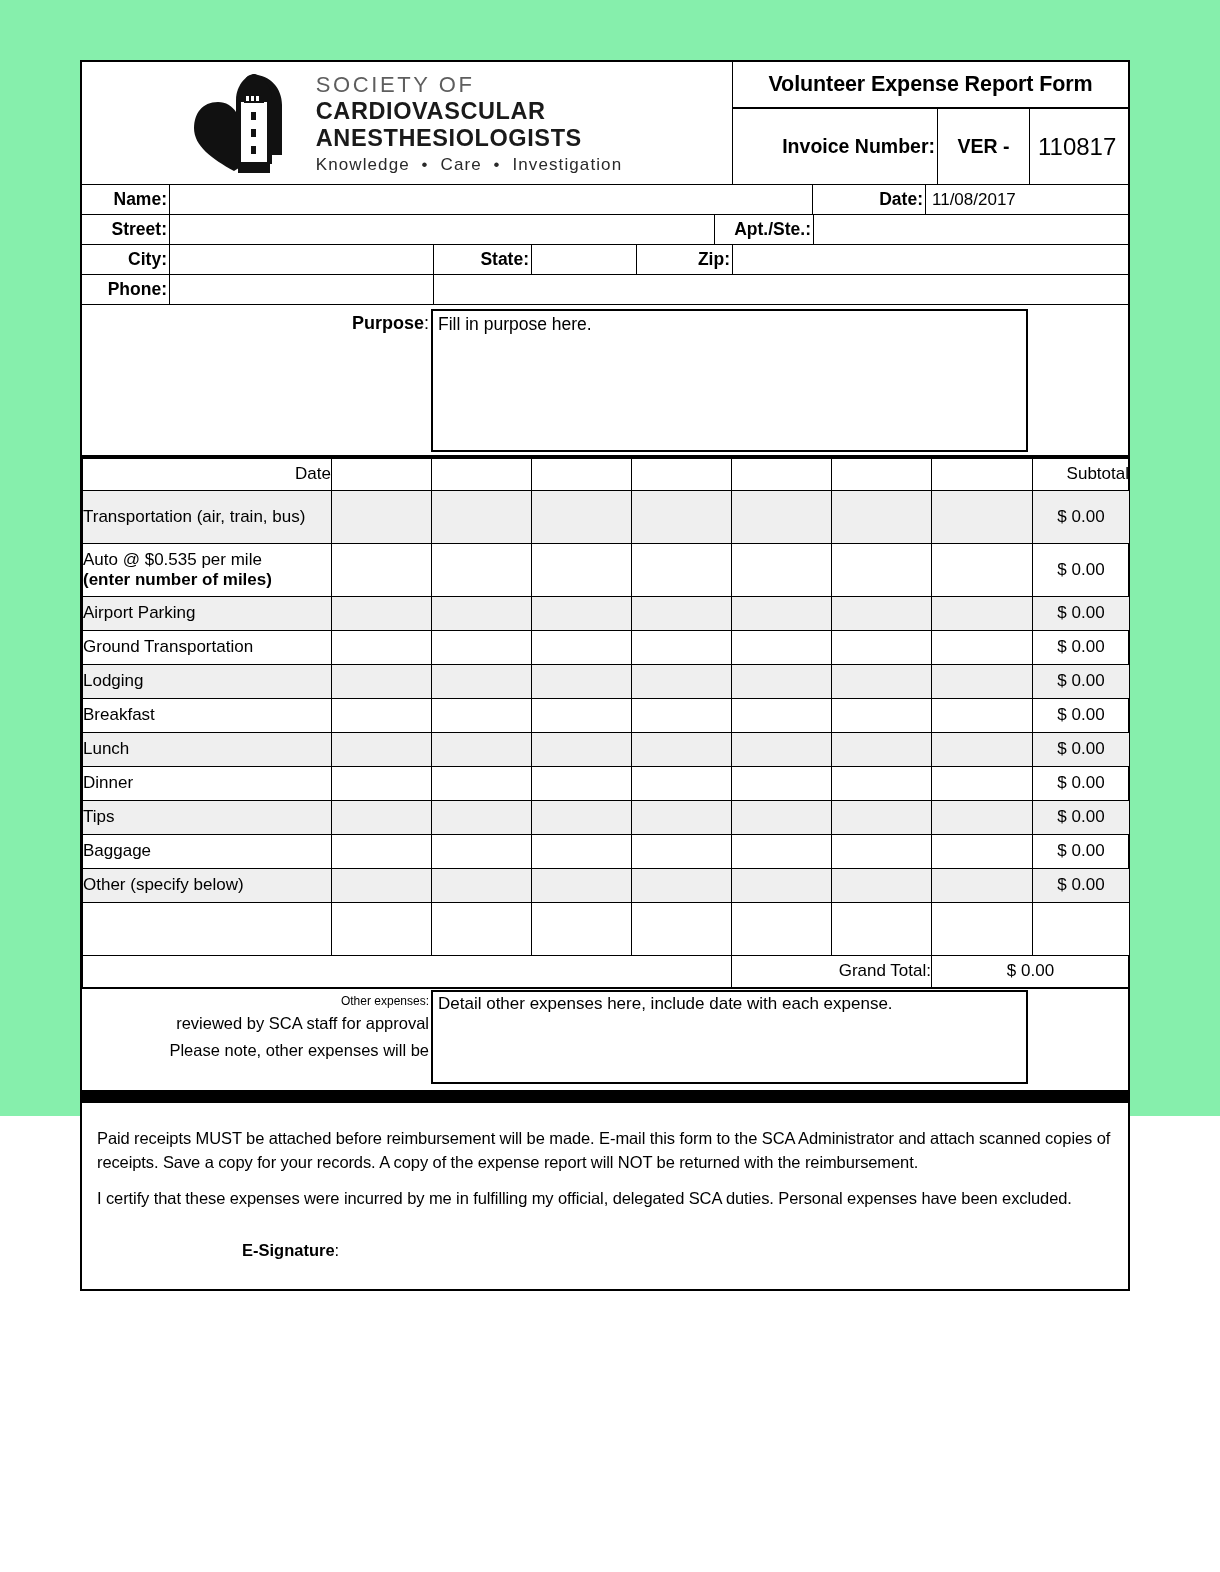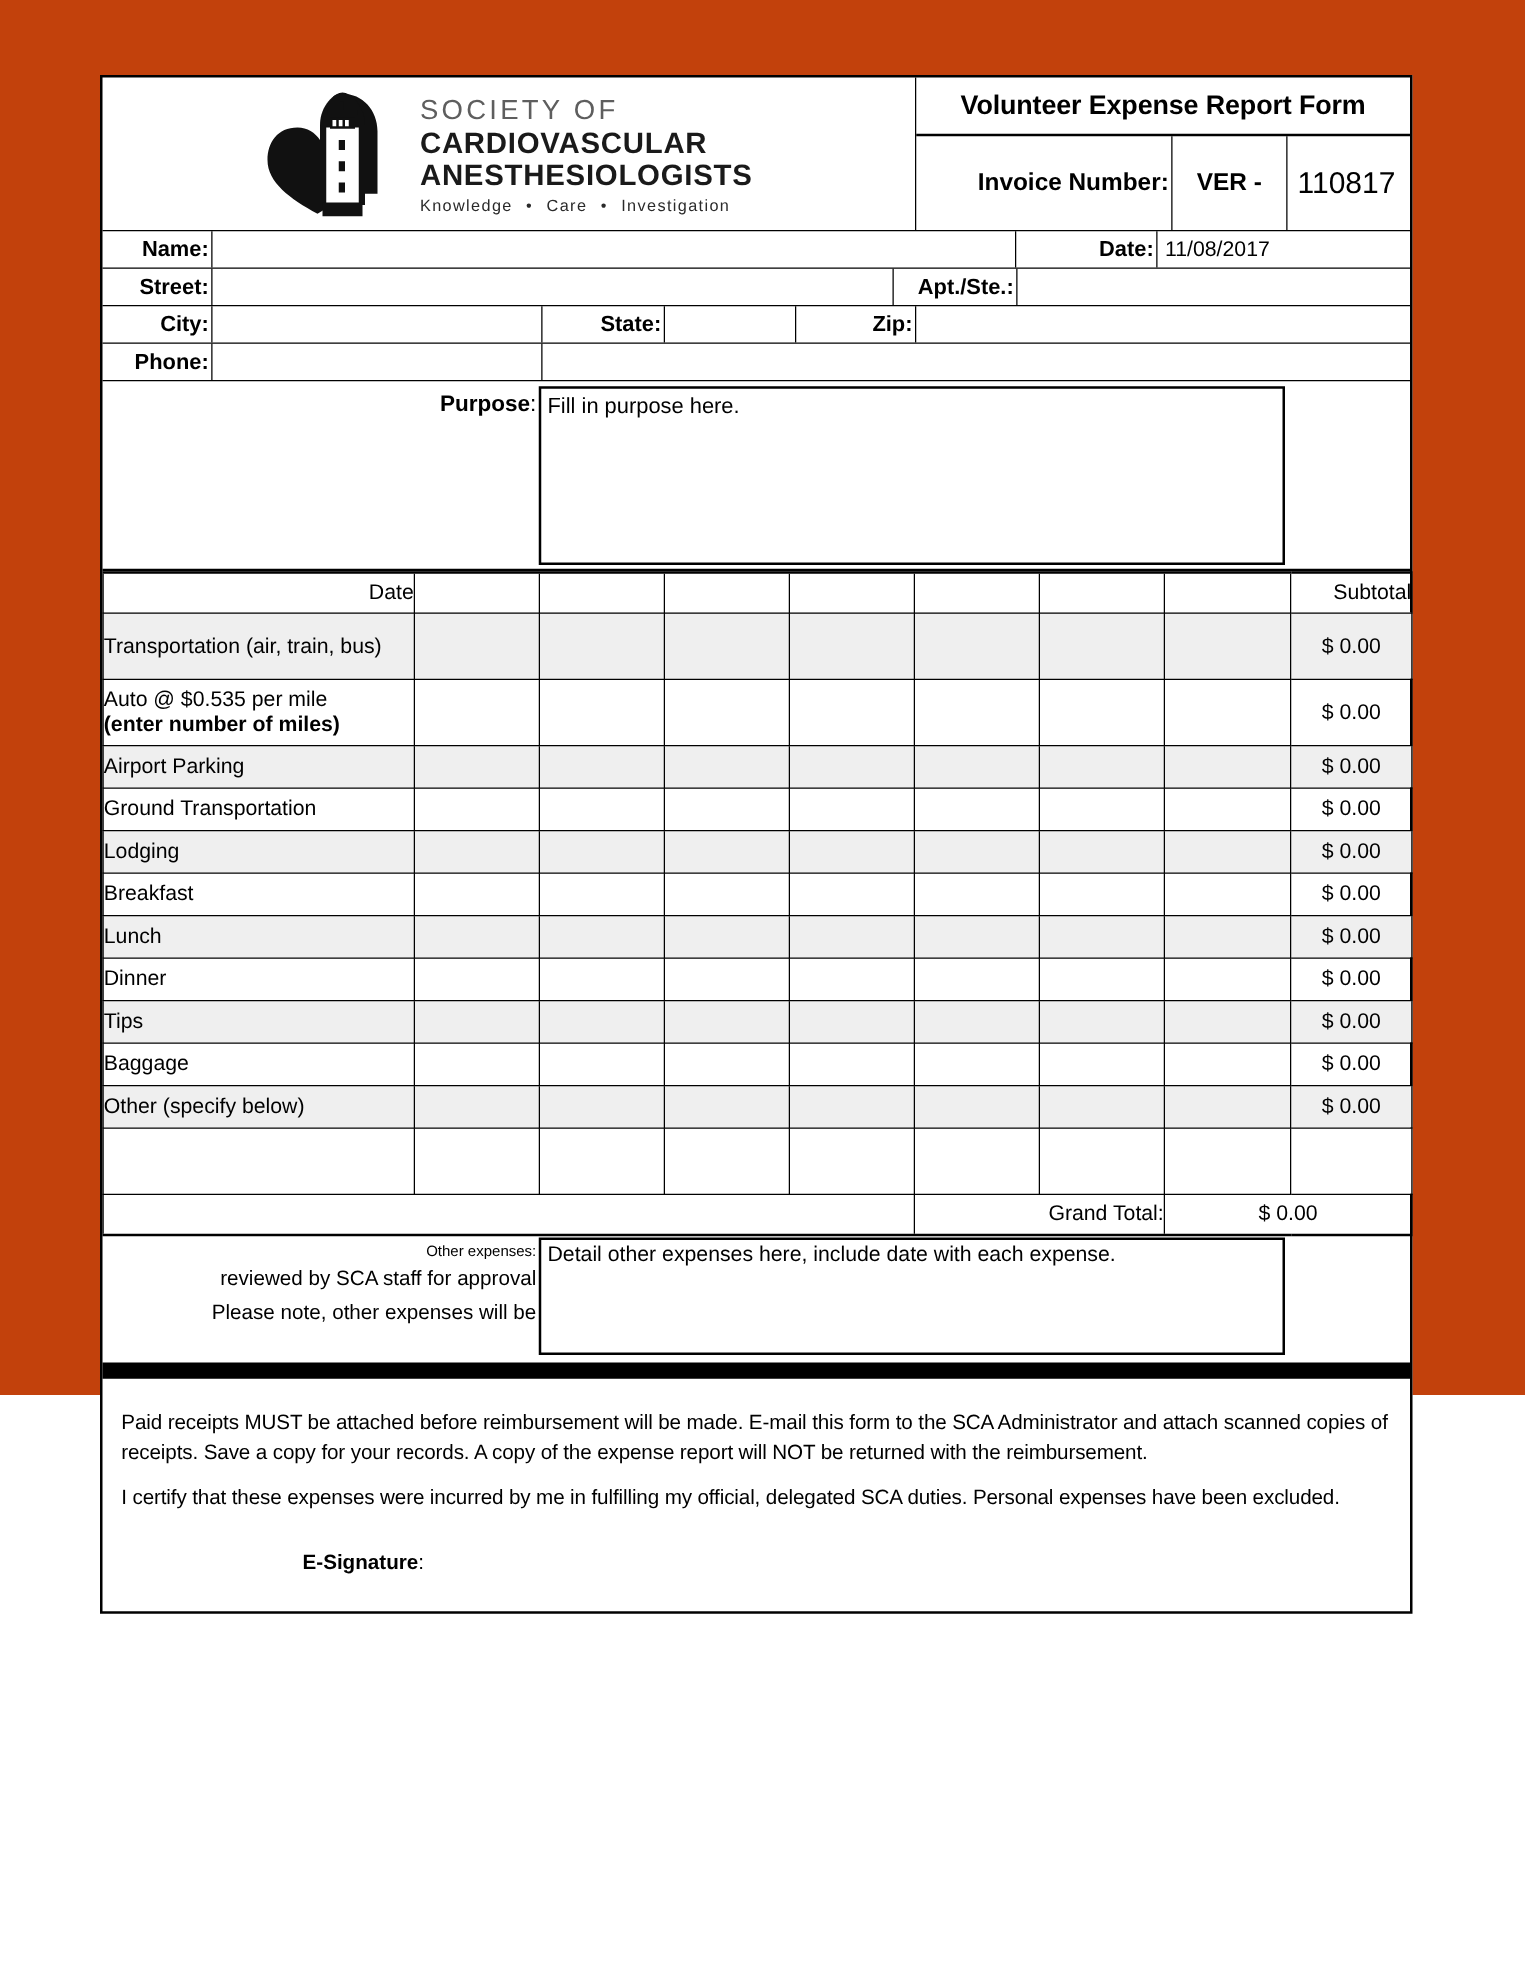--- a/index.html
+++ b/index.html
@@ -13,21 +13,21 @@
     font-family: "Liberation Sans", sans-serif;
     color: #000000;
     -webkit-font-smoothing: antialiased;
   }
 
   .page {
     position: absolute;
     left: 0; top: 0;
     width: 1220px;
     height: 1116px;
-    background: #c2410c;
+    background: #86efac;
   }
 
   
   .form {
     position: absolute;
     left: 80px;
     top: 60px;
     width: 1050px;
     border: 2px solid #000;
     box-sizing: border-box;
@@ -117,21 +117,21 @@
     line-height: 1.12;
   }
   .lt2, .lt3 {
     font-size: 23.5px;
     font-weight: bold;
     letter-spacing: 0.6px;
     color: #1a1a1a;
     line-height: 1.14;
   }
   .lt4 {
-    font-size: 13px;
+    font-size: 17px;
     letter-spacing: 1.1px;
     color: #2a2a2a;
     margin-top: 3px;
   }
   .lt4 .dot { padding: 0 6px; }
 
   
   .arow {
     display: flex;
     align-items: stretch;

